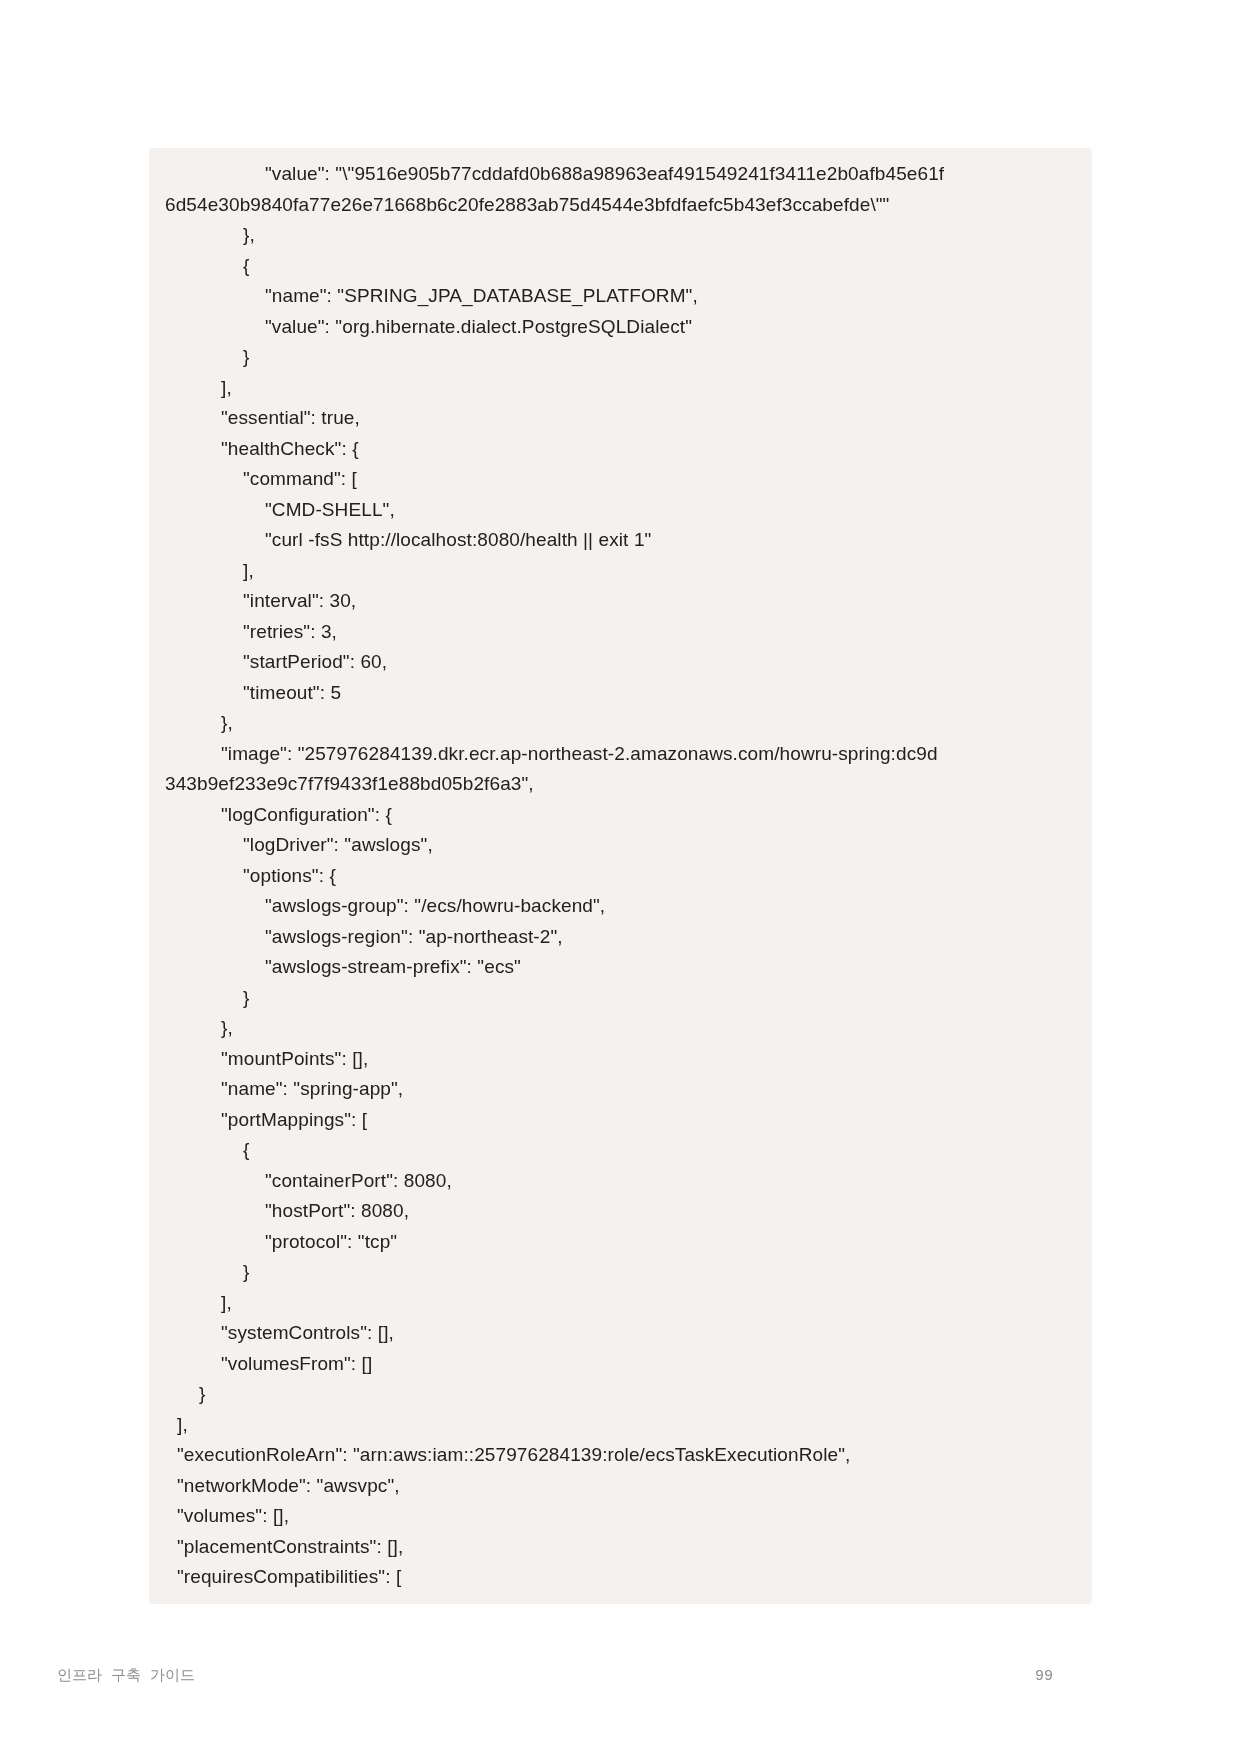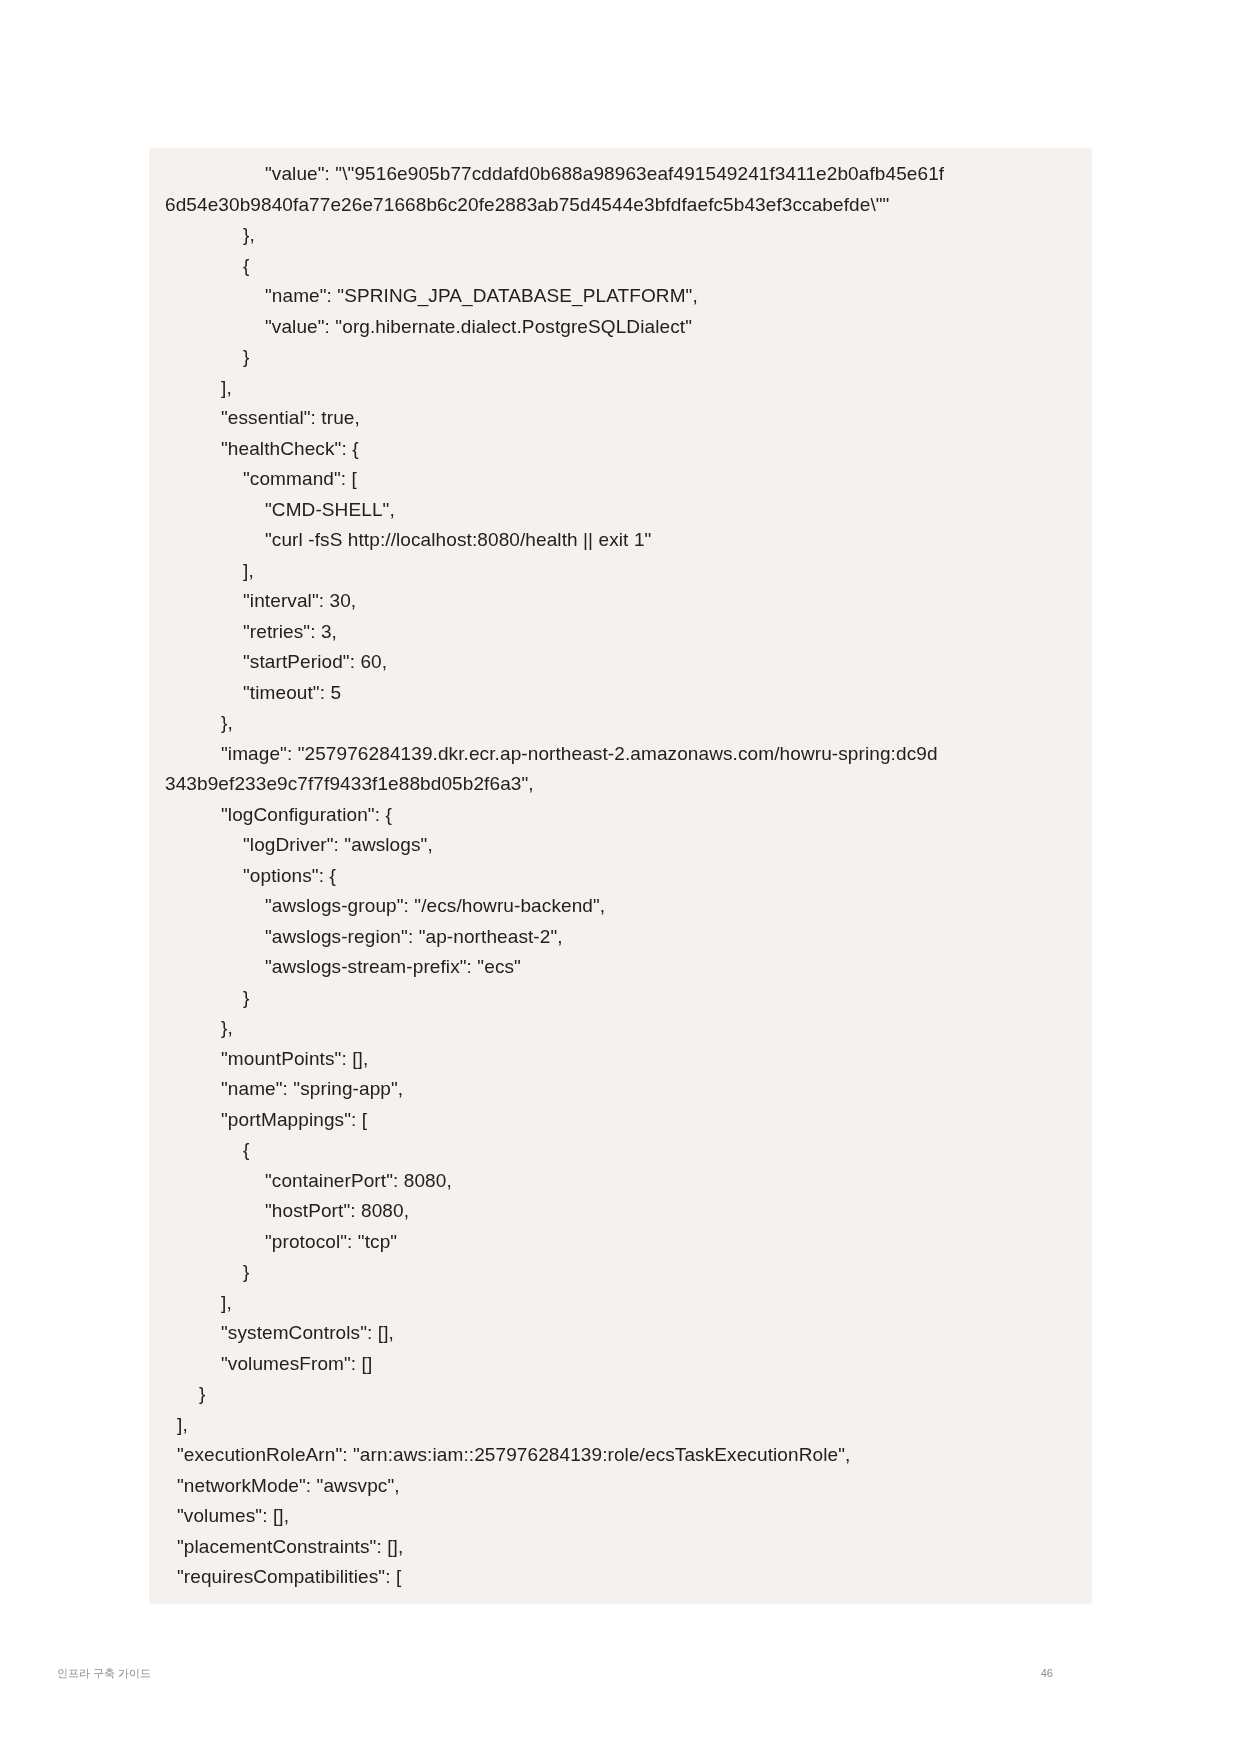--- a/index.html
+++ b/index.html
@@ -44,29 +44,30 @@
   .ind4 { margin-left: 86px; }
   .ind5 { margin-left: 108px; }
   .footer {
     position: absolute;
     left: 57px;
     top: 1666px;
     width: 996px; 
     display: flex;
     justify-content: space-between;
     align-items: baseline;
-    font-size: 11px;
+    font-size: 15px;
     color: #8c8c8c;
+    font-family: Liberation Mono, monospace;
   }
 </style>
 </head>
 <body>
 
 <div class="page">
 
   <pre class="code-block" id="code-block"><div class="code-line ind5">"value": "\"9516e905b77cddafd0b688a98963eaf491549241f3411e2b0afb45e61f</div><div class="code-line ind0">6d54e30b9840fa77e26e71668b6c20fe2883ab75d4544e3bfdfaefc5b43ef3ccabefde\""</div><div class="code-line ind4">},</div><div class="code-line ind4">{</div><div class="code-line ind5">"name": "SPRING_JPA_DATABASE_PLATFORM",</div><div class="code-line ind5">"value": "org.hibernate.dialect.PostgreSQLDialect"</div><div class="code-line ind4">}</div><div class="code-line ind3">],</div><div class="code-line ind3">"essential": true,</div><div class="code-line ind3">"healthCheck": {</div><div class="code-line ind4">"command": [</div><div class="code-line ind5">"CMD-SHELL",</div><div class="code-line ind5">"curl -fsS http://localhost:8080/health || exit 1"</div><div class="code-line ind4">],</div><div class="code-line ind4">"interval": 30,</div><div class="code-line ind4">"retries": 3,</div><div class="code-line ind4">"startPeriod": 60,</div><div class="code-line ind4">"timeout": 5</div><div class="code-line ind3">},</div><div class="code-line ind3">"image": "257976284139.dkr.ecr.ap-northeast-2.amazonaws.com/howru-spring:dc9d</div><div class="code-line ind0">343b9ef233e9c7f7f9433f1e88bd05b2f6a3",</div><div class="code-line ind3">"logConfiguration": {</div><div class="code-line ind4">"logDriver": "awslogs",</div><div class="code-line ind4">"options": {</div><div class="code-line ind5">"awslogs-group": "/ecs/howru-backend",</div><div class="code-line ind5">"awslogs-region": "ap-northeast-2",</div><div class="code-line ind5">"awslogs-stream-prefix": "ecs"</div><div class="code-line ind4">}</div><div class="code-line ind3">},</div><div class="code-line ind3">"mountPoints": [],</div><div class="code-line ind3">"name": "spring-app",</div><div class="code-line ind3">"portMappings": [</div><div class="code-line ind4">{</div><div class="code-line ind5">"containerPort": 8080,</div><div class="code-line ind5">"hostPort": 8080,</div><div class="code-line ind5">"protocol": "tcp"</div><div class="code-line ind4">}</div><div class="code-line ind3">],</div><div class="code-line ind3">"systemControls": [],</div><div class="code-line ind3">"volumesFrom": []</div><div class="code-line ind2">}</div><div class="code-line ind1">],</div><div class="code-line ind1">"executionRoleArn": "arn:aws:iam::257976284139:role/ecsTaskExecutionRole",</div><div class="code-line ind1">"networkMode": "awsvpc",</div><div class="code-line ind1">"volumes": [],</div><div class="code-line ind1">"placementConstraints": [],</div><div class="code-line ind1">"requiresCompatibilities": [</div></pre>
 
   <div class="footer">
     <span>인프라 구축 가이드</span>
-    <span>46</span>
+    <span>99</span>
   </div>
 
 </div>
 
 </body></html>

